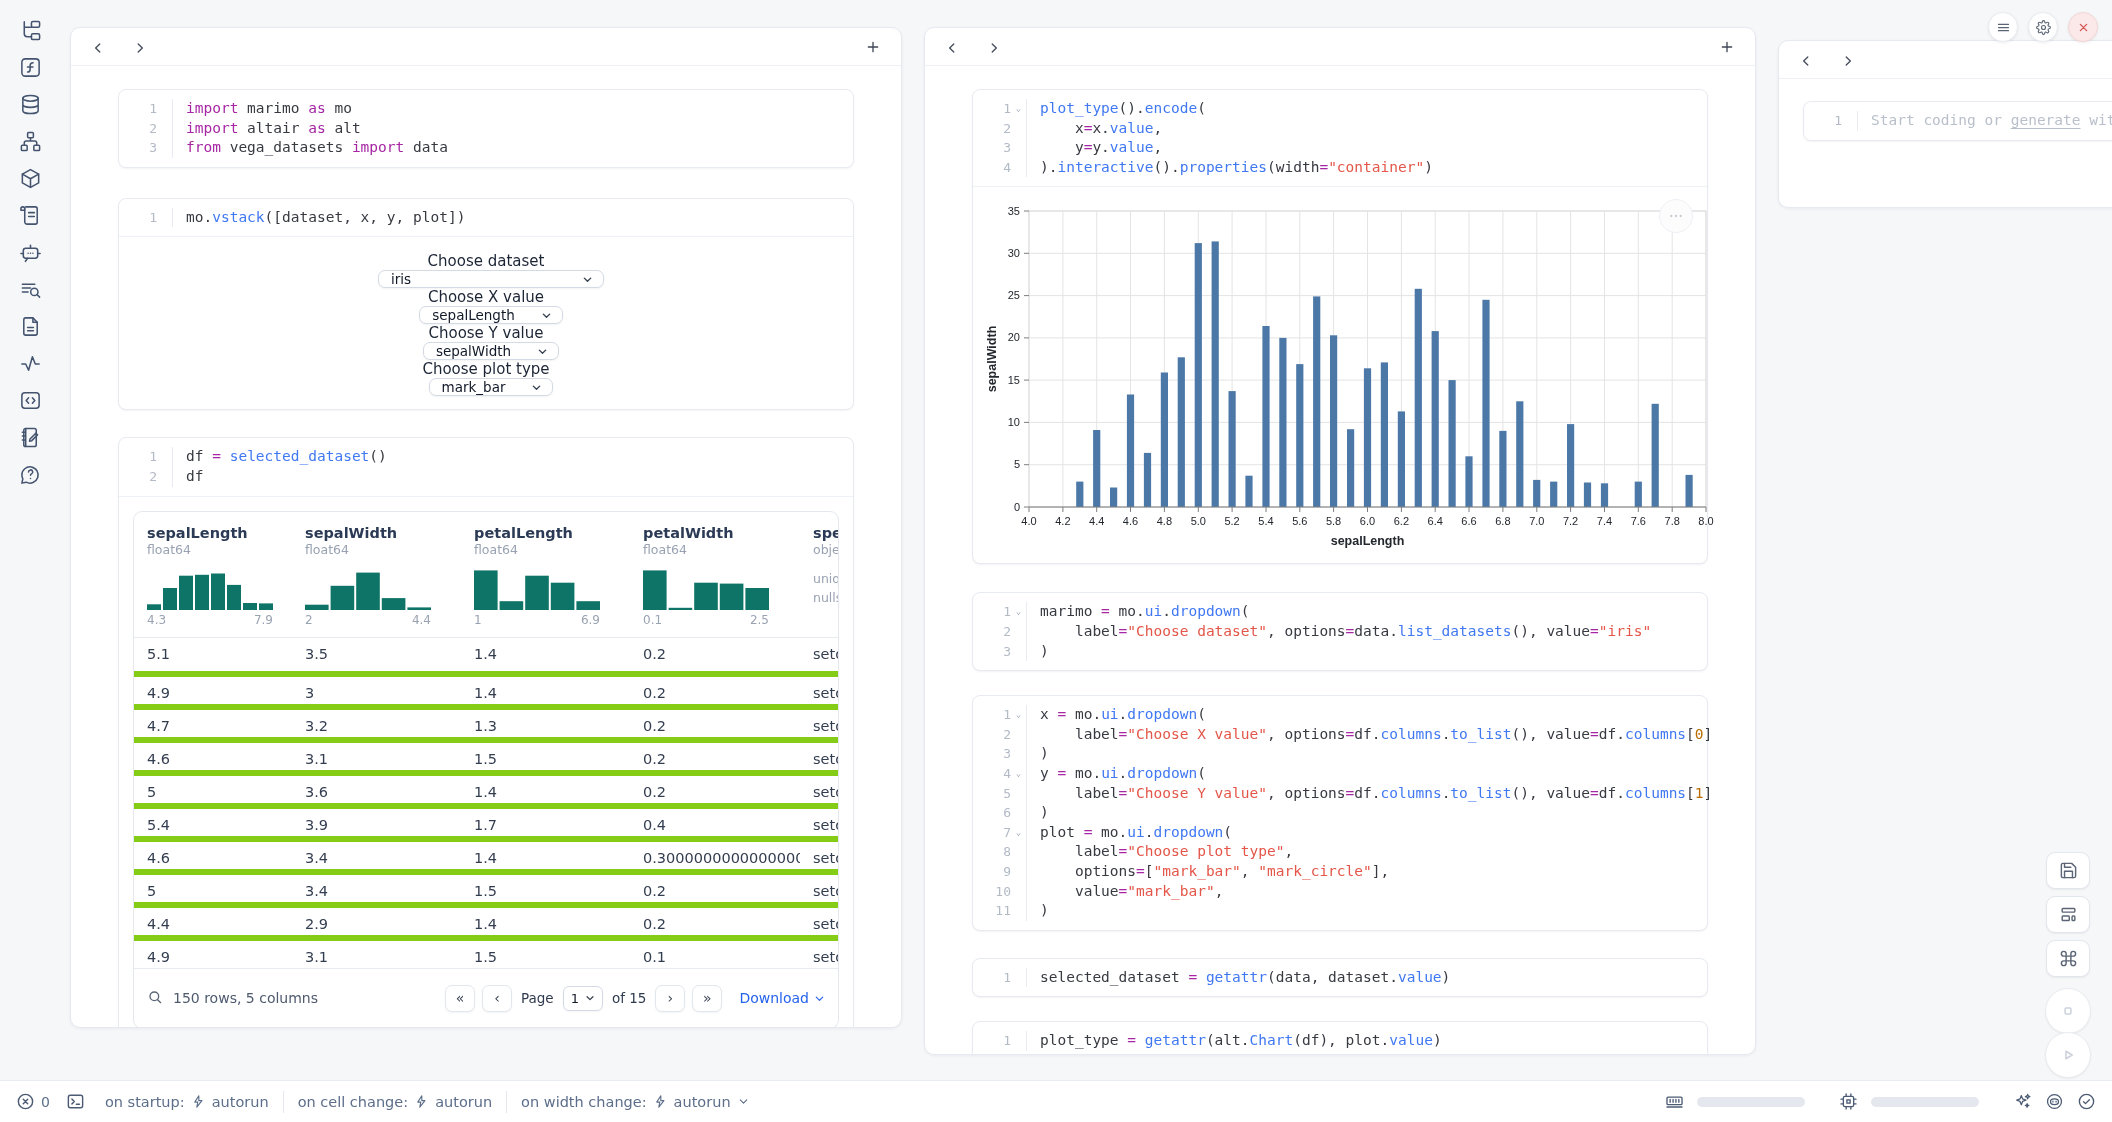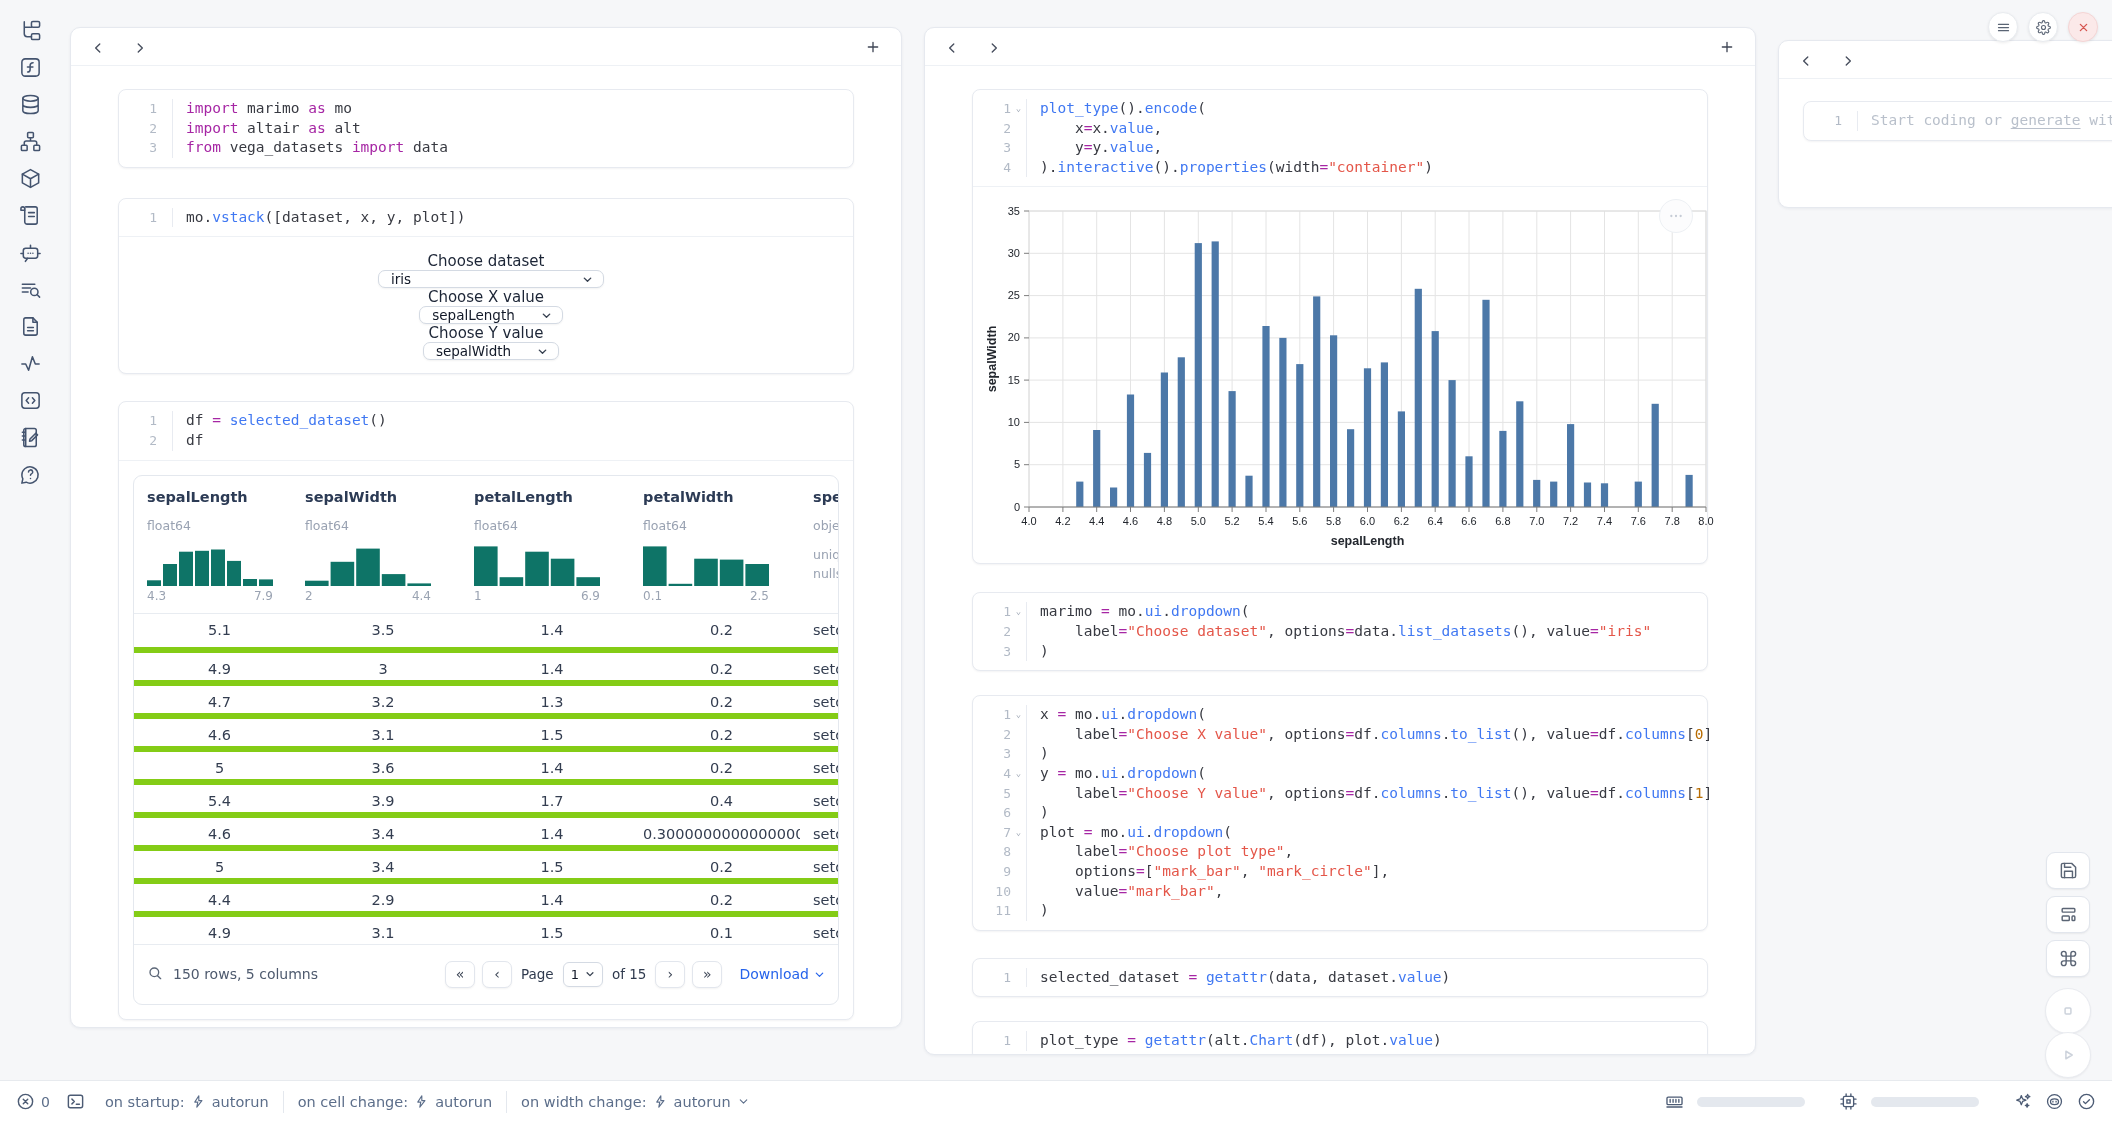--- a/index.html
+++ b/index.html
@@ -42,27 +42,27 @@
   .dd-label{font-size:15px;color:#1c2536;}
   .select{display:inline-flex;align-items:center;margin-left:10px;border:1px solid #d4dae3;border-radius:7px;background:#fff;height:27px;padding:0 10px 0 12px;font-size:13.5px;color:#111827;box-shadow:0 1px 2px rgba(0,0,0,.05);cursor:pointer;gap:26px;}
   .select.wide{width:226px;justify-content:space-between;}
   .select svg{width:11px;height:11px;color:#374151;}
   
   .df-wrap{margin:14px;border:1px solid #e4e8ee;border-radius:9px;overflow:hidden;}
   .df-grid{display:grid;grid-template-columns:158px 169px 169px 170px 1fr;}
   .df-head{border-bottom:1px solid #e8ecf1;padding-bottom:10px;}
   .th{padding:13px 0 0 13px;overflow:hidden;white-space:nowrap;}
   .th-name{font-weight:bold;font-size:14.5px;color:#2c3b55;}
-  .th-dtype{font-size:12.5px;color:#99a2b2;margin-top:13px;}
+  .th-dtype{font-size:12.5px;color:#99a2b2;margin-top:1px;}
   .th-hist{margin-top:9px;height:44px;}
   .th-minmax{display:flex;justify-content:space-between;width:126px;font-size:12px;color:#9aa3b2;margin-top:3px;}
   .th-stats{margin-top:12px;font-size:12.5px;color:#99a2b2;line-height:1.55;}
   .trow{height:33px;line-height:32px;border-top:6px solid #84cc16;font-size:14.5px;color:#333d50;}
   .trow:first-of-type{border-top:none;}
-  .td{padding-left:13px;overflow:hidden;white-space:nowrap;text-align:center;}
+  .td{padding-left:13px;overflow:hidden;white-space:nowrap;}
   .df-footer{display:flex;align-items:center;border-top:1px solid #e8ecf1;padding:16px 13px;}
   .df-summary{display:flex;align-items:center;gap:10px;font-size:14px;color:#4e5a6e;}
   .df-summary svg{width:16px;height:16px;color:#5b6677;}
   .df-pager{margin-left:auto;display:flex;align-items:center;gap:7px;}
   .pgbtn{width:30px;height:27px;border:1px solid #e2e6ed;border-radius:7px;background:#fff;box-shadow:0 1px 2px rgba(0,0,0,.05);display:flex;align-items:center;justify-content:center;font-size:14px;color:#3d4656;cursor:pointer;}
   .pg-text{font-size:13.5px;color:#2f3a4e;margin:0 2px;text-align:right;}
   .pg-select{display:inline-flex;align-items:center;gap:6px;border:1px solid #d4dae3;border-radius:6px;height:25px;padding:0 7px;font-size:13px;color:#111827;box-shadow:0 1px 2px rgba(0,0,0,.04);cursor:pointer;}
   .pg-select svg{width:10px;height:10px;color:#374151;}
   .download{display:flex;align-items:center;gap:5px;color:#2563eb;font-size:14px;margin-left:10px;cursor:pointer;}
   .download svg{width:11px;height:11px;}
@@ -220,20 +220,29 @@
                 <span>sepalLength</span>
                 <svg viewBox="0 0 24 24" fill="none" stroke="currentColor" stroke-width="3" stroke-linecap="round" stroke-linejoin="round">
                   <path d="M5 9l7 7 7-7"></path>
                 </svg>
               </span>
             </div>
             <div class="dd-row">
               <span class="dd-label">Choose Y value</span>
               <span class="select">
                 <span>sepalWidth</span>
+                <svg viewBox="0 0 24 24" fill="none" stroke="currentColor" stroke-width="3" stroke-linecap="round" stroke-linejoin="round">
+                  <path d="M5 9l7 7 7-7"></path>
+                </svg>
+              </span>
+            </div>
+            <div class="dd-row">
+              <span class="dd-label">Choose plot type</span>
+              <span class="select">
+                <span>mark_bar</span>
                 <svg viewBox="0 0 24 24" fill="none" stroke="currentColor" stroke-width="3" stroke-linecap="round" stroke-linejoin="round">
                   <path d="M5 9l7 7 7-7"></path>
                 </svg>
               </span>
             </div>
           </div>
       </div>
     </div>
     <div class="cell">
       <div class="code">

